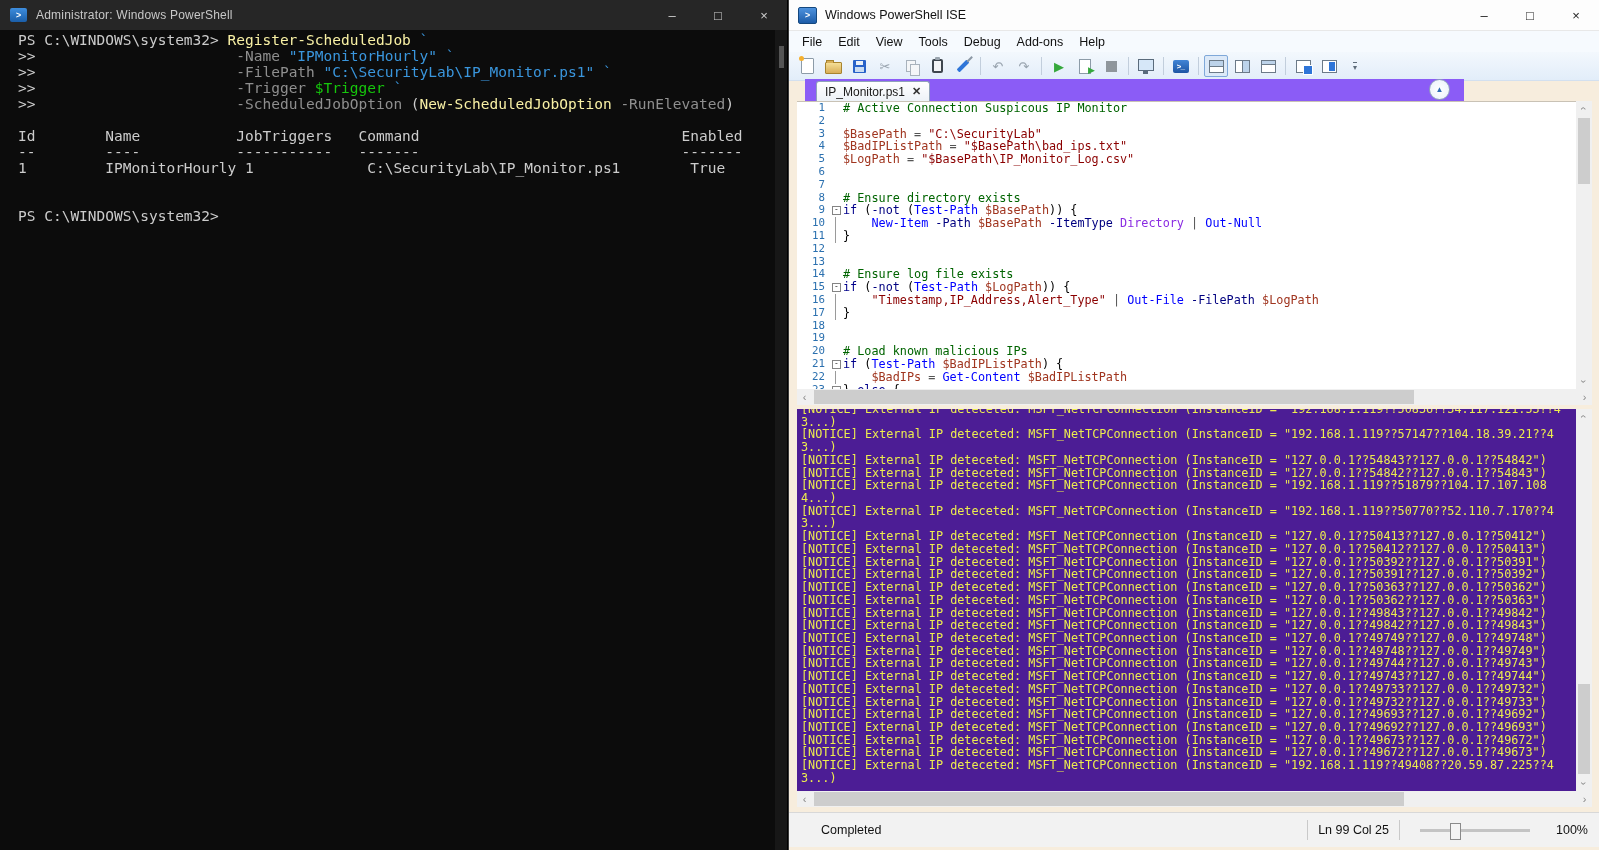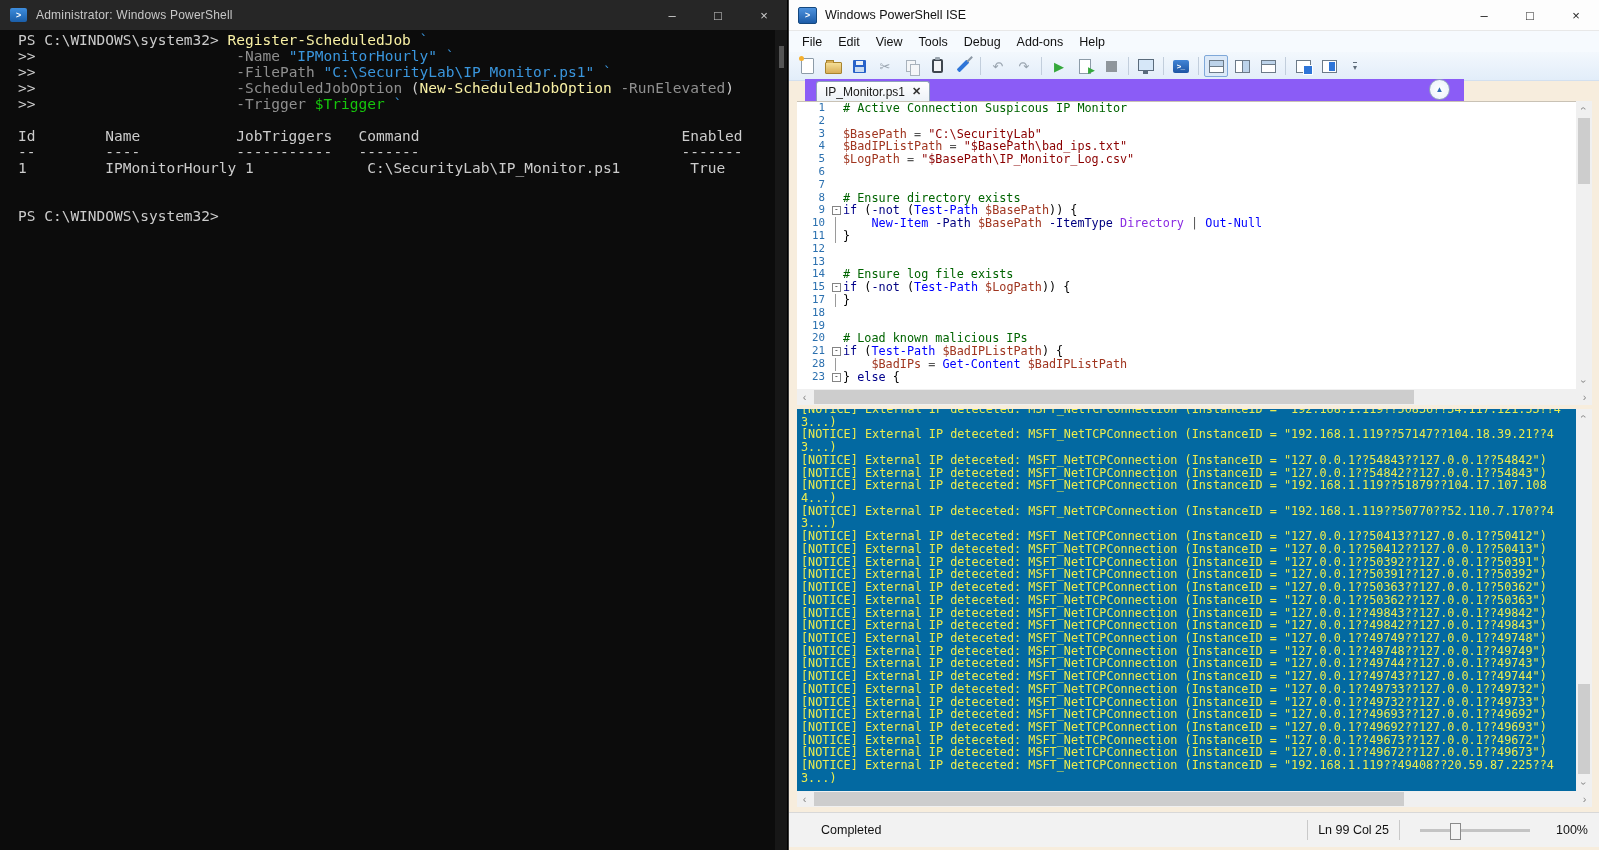--- a/index.html
+++ b/index.html
@@ -78,21 +78,21 @@
   .ed-code{white-space:pre}
   .e-n{color:#000}.e-c{color:#006400}.e-k{color:#00008B}.e-m{color:#0000FF}
   .e-p{color:#000080}.e-v{color:#A0351F}.e-s{color:#8B0000}.e-y{color:#8A2BE2}.e-o{color:#555}
   .ed-vscroll{position:absolute;left:787px;top:101px;width:16px;height:288px;background:#F0F0F0}
   .sc-arrow{position:absolute;left:0;width:16px;height:15px;color:#8A8A8A;font-size:10px;display:flex;align-items:center;justify-content:center}
   .rot90{transform:rotate(90deg)}
   .ed-vthumb{position:absolute;left:2px;top:17px;width:12px;height:66px;background:#CDCDCD}
   .hscroll{position:absolute;height:16px;background:#F0F0F0}
   .h-arrow{position:absolute;top:0;width:15px;height:16px;color:#8A8A8A;font-size:11px;display:flex;align-items:center;justify-content:center}
   .h-thumb{position:absolute;top:1px;height:14px;background:#CDCDCD}
-  .console{position:absolute;left:8px;top:409px;width:779px;height:382px;background:#0369a1;overflow:hidden;
+  .console{position:absolute;left:8px;top:409px;width:779px;height:382px;background:#4c1d95;overflow:hidden;
            font-family:"DejaVu Sans Mono","Liberation Mono",monospace;font-size:11.8px;line-height:12.73px;color:#EDED4E;padding-left:4px;box-sizing:border-box}
   .cl{white-space:pre;height:12.73px}
   .cl:first-child{margin-top:-6px}
   .cons-vscroll{position:absolute;left:787px;top:409px;width:16px;height:382px;background:#F0F0F0}
   .cons-vthumb{position:absolute;left:2px;bottom:17px;width:12px;height:90px;background:#CDCDCD}
   .statusbar{position:absolute;left:0;top:812px;width:811px;height:34px;background:#F2F2F2;border-top:1px solid #D8D8D8;
              display:flex;align-items:center;font-size:12.5px;color:#111}
   .sb-left{margin-left:32px}
   .sb-right{margin-left:auto;display:flex;align-items:center;margin-right:12px}
   .sb-sep{width:1px;height:20px;background:#C9C9C9;margin:0 10px}
@@ -110,22 +110,22 @@
     <span class="win-btns">
       <span class="win-btn">–</span>
       <span class="win-btn">□</span>
       <span class="win-btn">×</span>
     </span>
   </div>
   <div class="term-body" id="term-lines">
       <div class="tl"><span class="t-d">PS C:\WINDOWS\system32&gt; </span><span class="t-c">Register-ScheduledJob</span><span class="t-d"> </span><span class="t-s">`</span></div>
       <div class="tl"><span class="t-d">&gt;&gt;                       </span><span class="t-p">-Name</span><span class="t-d"> </span><span class="t-s">"IPMonitorHourly" `</span></div>
       <div class="tl"><span class="t-d">&gt;&gt;                       </span><span class="t-p">-FilePath</span><span class="t-d"> </span><span class="t-s">"C:\SecurityLab\IP_Monitor.ps1" `</span></div>
+      <div class="tl"><span class="t-d">&gt;&gt;                       </span><span class="t-p">-Trigger</span><span class="t-d"> </span><span class="t-v">$Trigger</span><span class="t-s"> `</span></div>
       <div class="tl"><span class="t-d">&gt;&gt;                       </span><span class="t-p">-ScheduledJobOption</span><span class="t-d"> (</span><span class="t-c">New-ScheduledJobOption</span><span class="t-p"> -RunElevated</span><span class="t-d">)</span></div>
-      <div class="tl"><span class="t-d">&gt;&gt;                       </span><span class="t-p">-Trigger</span><span class="t-d"> </span><span class="t-v">$Trigger</span><span class="t-s"> `</span></div>
       <div class="tl">&nbsp;</div>
       <div class="tl"><span class="t-d">Id        Name           JobTriggers   Command                              Enabled</span></div>
       <div class="tl"><span class="t-d">--        ----           -----------   -------                              -------</span></div>
       <div class="tl"><span class="t-d">1         IPMonitorHourly 1             C:\SecurityLab\IP_Monitor.ps1        True</span></div>
       <div class="tl">&nbsp;</div>
       <div class="tl">&nbsp;</div>
       <div class="tl"><span class="t-d">PS C:\WINDOWS\system32&gt; </span></div>
     </div>
   <div class="term-vscroll">
     <div class="term-vthumb"></div>
@@ -300,20 +300,25 @@
         <span class="ed-num">14</span>
         <span class="ed-fold"></span>
         <span class="ed-code"><span class="e-c"># Ensure log file exists</span></span>
       </div>
       <div class="ed-line">
         <span class="ed-num">15</span>
         <span class="ed-fold f-box"></span>
         <span class="ed-code"><span class="e-k">if</span><span class="e-n"> (</span><span class="e-p">-not</span><span class="e-n"> (</span><span class="e-m">Test-Path</span><span class="e-n"> </span><span class="e-v">$LogPath</span><span class="e-n">)) {</span></span>
       </div>
       <div class="ed-line">
+        <span class="ed-num">16</span>
+        <span class="ed-fold f-line"></span>
+        <span class="ed-code"><span class="e-n">    </span><span class="e-s">"Timestamp,IP_Address,Alert_Type"</span><span class="e-o"> | </span><span class="e-m">Out-File</span><span class="e-p"> -FilePath</span><span class="e-v"> $LogPath</span></span>
+      </div>
+      <div class="ed-line">
         <span class="ed-num">17</span>
         <span class="ed-fold f-line"></span>
         <span class="ed-code"><span class="e-n">}</span></span>
       </div>
       <div class="ed-line">
         <span class="ed-num">18</span>
         <span class="ed-fold"></span>
         <span class="ed-code"></span>
       </div>
       <div class="ed-line">
@@ -325,21 +330,21 @@
         <span class="ed-num">20</span>
         <span class="ed-fold"></span>
         <span class="ed-code"><span class="e-c"># Load known malicious IPs</span></span>
       </div>
       <div class="ed-line">
         <span class="ed-num">21</span>
         <span class="ed-fold f-box"></span>
         <span class="ed-code"><span class="e-k">if</span><span class="e-n"> (</span><span class="e-m">Test-Path</span><span class="e-n"> </span><span class="e-v">$BadIPListPath</span><span class="e-n">) {</span></span>
       </div>
       <div class="ed-line">
-        <span class="ed-num">28</span>
+        <span class="ed-num">22</span>
         <span class="ed-fold f-line"></span>
         <span class="ed-code"><span class="e-v">    $BadIPs</span><span class="e-o"> = </span><span class="e-m">Get-Content</span><span class="e-n"> </span><span class="e-v">$BadIPListPath</span></span>
       </div>
       <div class="ed-line">
         <span class="ed-num">23</span>
         <span class="ed-fold f-box"></span>
         <span class="ed-code"><span class="e-n">} </span><span class="e-k">else</span><span class="e-n"> {</span></span>
       </div>
     </div>
   <div class="ed-vscroll">

